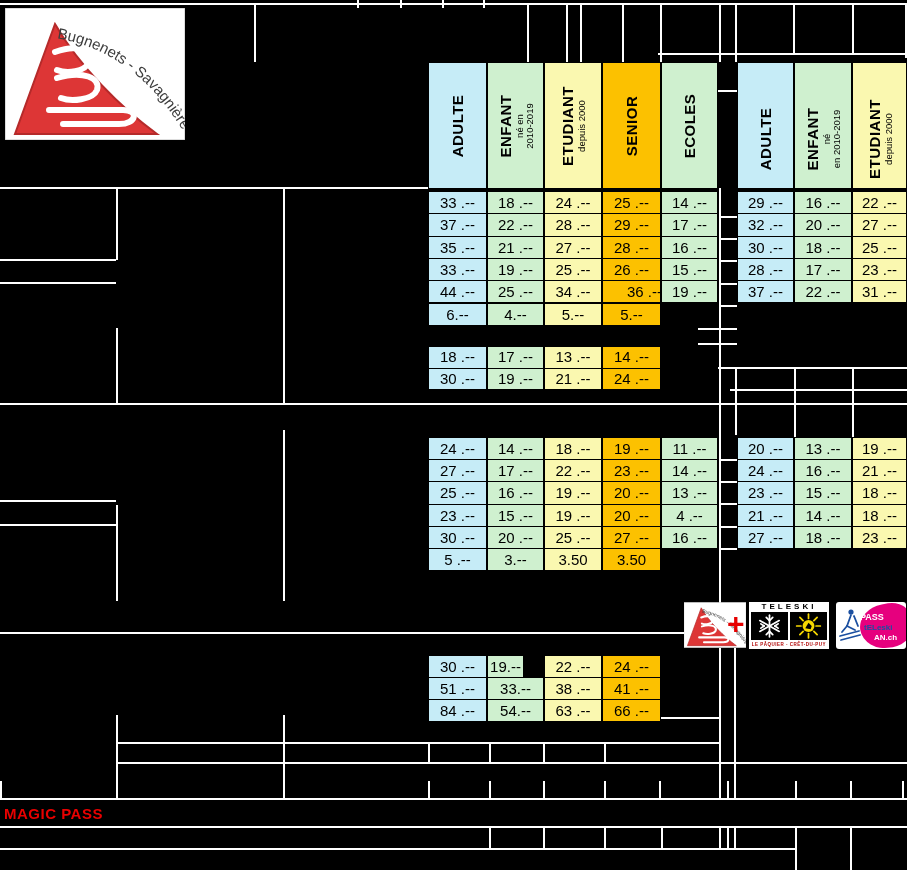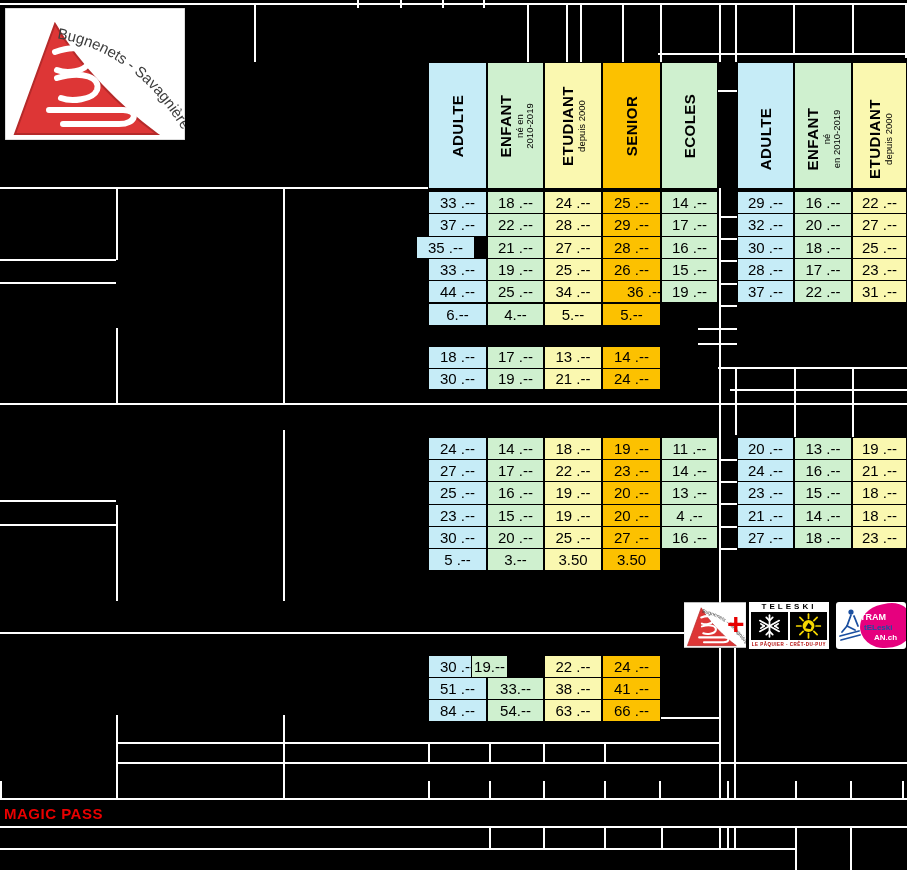--- a/index.html
+++ b/index.html
@@ -218,21 +218,21 @@
       <div class="cell" style="left: 794px; top: 191px; width: 58px; height: 23.3px; line-height: 21.3px; background: rgb(207, 240, 207);">16 .--</div>
       <div class="cell" style="left: 852px; top: 191px; width: 55px; height: 23.3px; line-height: 21.3px; background: rgb(250, 248, 176);">22 .--</div>
       <div class="cell" style="left: 428px; top: 213.3px; width: 59px; height: 23.3px; line-height: 21.3px; background: rgb(198, 236, 247);">37 .--</div>
       <div class="cell" style="left: 487px; top: 213.3px; width: 57px; height: 23.3px; line-height: 21.3px; background: rgb(207, 240, 207);">22 .--</div>
       <div class="cell" style="left: 544px; top: 213.3px; width: 58px; height: 23.3px; line-height: 21.3px; background: rgb(250, 248, 176);">28 .--</div>
       <div class="cell" style="left: 602px; top: 213.3px; width: 59px; height: 23.3px; line-height: 21.3px; background: rgb(252, 193, 0);">29 .--</div>
       <div class="cell" style="left: 661px; top: 213.3px; width: 57px; height: 23.3px; line-height: 21.3px; background: rgb(207, 240, 207);">17 .--</div>
       <div class="cell" style="left: 737px; top: 213.3px; width: 57px; height: 23.3px; line-height: 21.3px; background: rgb(198, 236, 247);">32 .--</div>
       <div class="cell" style="left: 794px; top: 213.3px; width: 58px; height: 23.3px; line-height: 21.3px; background: rgb(207, 240, 207);">20 .--</div>
       <div class="cell" style="left: 852px; top: 213.3px; width: 55px; height: 23.3px; line-height: 21.3px; background: rgb(250, 248, 176);">27 .--</div>
-      <div class="cell" style="left: 416px; top: 235.6px; width: 59px; height: 23.3px; line-height: 21.3px; background: rgb(198, 236, 247);">35 .--</div>
+      <div class="cell" style="left: 428px; top: 235.6px; width: 59px; height: 23.3px; line-height: 21.3px; background: rgb(198, 236, 247);">35 .--</div>
       <div class="cell" style="left: 487px; top: 235.6px; width: 57px; height: 23.3px; line-height: 21.3px; background: rgb(207, 240, 207);">21 .--</div>
       <div class="cell" style="left: 544px; top: 235.6px; width: 58px; height: 23.3px; line-height: 21.3px; background: rgb(250, 248, 176);">27 .--</div>
       <div class="cell" style="left: 602px; top: 235.6px; width: 59px; height: 23.3px; line-height: 21.3px; background: rgb(252, 193, 0);">28 .--</div>
       <div class="cell" style="left: 661px; top: 235.6px; width: 57px; height: 23.3px; line-height: 21.3px; background: rgb(207, 240, 207);">16 .--</div>
       <div class="cell" style="left: 737px; top: 235.6px; width: 57px; height: 23.3px; line-height: 21.3px; background: rgb(198, 236, 247);">30 .--</div>
       <div class="cell" style="left: 794px; top: 235.6px; width: 58px; height: 23.3px; line-height: 21.3px; background: rgb(207, 240, 207);">18 .--</div>
       <div class="cell" style="left: 852px; top: 235.6px; width: 55px; height: 23.3px; line-height: 21.3px; background: rgb(250, 248, 176);">25 .--</div>
       <div class="cell" style="left: 428px; top: 257.9px; width: 59px; height: 23.3px; line-height: 21.3px; background: rgb(198, 236, 247);">33 .--</div>
       <div class="cell" style="left: 487px; top: 257.9px; width: 57px; height: 23.3px; line-height: 21.3px; background: rgb(207, 240, 207);">19 .--</div>
       <div class="cell" style="left: 544px; top: 257.9px; width: 58px; height: 23.3px; line-height: 21.3px; background: rgb(250, 248, 176);">25 .--</div>
@@ -299,21 +299,21 @@
       <div class="cell" style="left: 602px; top: 525.8px; width: 59px; height: 23.2px; line-height: 21.2px; background: rgb(252, 193, 0);">27 .--</div>
       <div class="cell" style="left: 661px; top: 525.8px; width: 57px; height: 23.2px; line-height: 21.2px; background: rgb(207, 240, 207);">16 .--</div>
       <div class="cell" style="left: 737px; top: 525.8px; width: 57px; height: 23.2px; line-height: 21.2px; background: rgb(198, 236, 247);">27 .--</div>
       <div class="cell" style="left: 794px; top: 525.8px; width: 58px; height: 23.2px; line-height: 21.2px; background: rgb(207, 240, 207);">18 .--</div>
       <div class="cell" style="left: 852px; top: 525.8px; width: 55px; height: 23.2px; line-height: 21.2px; background: rgb(250, 248, 176);">23 .--</div>
       <div class="cell" style="left: 428px; top: 548px; width: 59px; height: 23.2px; line-height: 21.2px; background: rgb(198, 236, 247);">5 .--</div>
       <div class="cell" style="left: 487px; top: 548px; width: 57px; height: 23.2px; line-height: 21.2px; background: rgb(207, 240, 207);">3.--</div>
       <div class="cell" style="left: 544px; top: 548px; width: 58px; height: 23.2px; line-height: 21.2px; background: rgb(250, 248, 176);">3.50</div>
       <div class="cell" style="left: 602px; top: 548px; width: 59px; height: 23.2px; line-height: 21.2px; background: rgb(252, 193, 0);">3.50</div>
       <div class="cell" style="left: 428px; top: 655px; width: 59px; height: 23px; line-height: 21px; background: rgb(198, 236, 247);">30 .--</div>
-      <div class="cell" style="left: 471px; top: 655px; width: 37px; height: 23px; line-height: 21px; background: rgb(207, 240, 207);">19.--</div>
+      <div class="cell" style="left: 487px; top: 655px; width: 37px; height: 23px; line-height: 21px; background: rgb(207, 240, 207);">19.--</div>
       <div class="cell" style="left: 544px; top: 655px; width: 58px; height: 23px; line-height: 21px; background: rgb(250, 248, 176);">22 .--</div>
       <div class="cell" style="left: 602px; top: 655px; width: 59px; height: 23px; line-height: 21px; background: rgb(252, 193, 0);">24 .--</div>
       <div class="cell" style="left: 428px; top: 677px; width: 59px; height: 23px; line-height: 21px; background: rgb(198, 236, 247);">51 .--</div>
       <div class="cell" style="left: 487px; top: 677px; width: 57px; height: 23px; line-height: 21px; background: rgb(207, 240, 207);">33.--</div>
       <div class="cell" style="left: 544px; top: 677px; width: 58px; height: 23px; line-height: 21px; background: rgb(250, 248, 176);">38 .--</div>
       <div class="cell" style="left: 602px; top: 677px; width: 59px; height: 23px; line-height: 21px; background: rgb(252, 193, 0);">41 .--</div>
       <div class="cell" style="left: 428px; top: 699px; width: 59px; height: 23px; line-height: 21px; background: rgb(198, 236, 247);">84 .--</div>
       <div class="cell" style="left: 487px; top: 699px; width: 57px; height: 23px; line-height: 21px; background: rgb(207, 240, 207);">54.--</div>
       <div class="cell" style="left: 544px; top: 699px; width: 58px; height: 23px; line-height: 21px; background: rgb(250, 248, 176);">63 .--</div>
       <div class="cell" style="left: 602px; top: 699px; width: 59px; height: 23px; line-height: 21px; background: rgb(252, 193, 0);">66 .--</div>
@@ -375,18 +375,18 @@
       <g stroke="#1b4fa0" stroke-width="1.8" stroke-linecap="round" fill="none">
         <circle cx="13" cy="6" r="2.6" fill="#1b4fa0" stroke="none"></circle>
         <path d="M13 9 L9 20"></path>
         <path d="M9 20 L4 26"></path>
         <path d="M9 20 L17 24"></path>
         <path d="M16 10 L20 20"></path>
         <path d="M2 30 L21 25"></path>
         <path d="M3 34 L22 29"></path>
       </g>
     </svg>
-    <span class="tram-txt" id="tram-line1">TRAM</span>
+    <span class="tram-txt" id="tram-line1">PASS</span>
     <span class="tram-txt" id="tram-line2">tELeski</span>
     <span class="tram-txt" id="tram-line3">AN.ch</span>
   </div>
 
 </div>
 
 </body></html>

